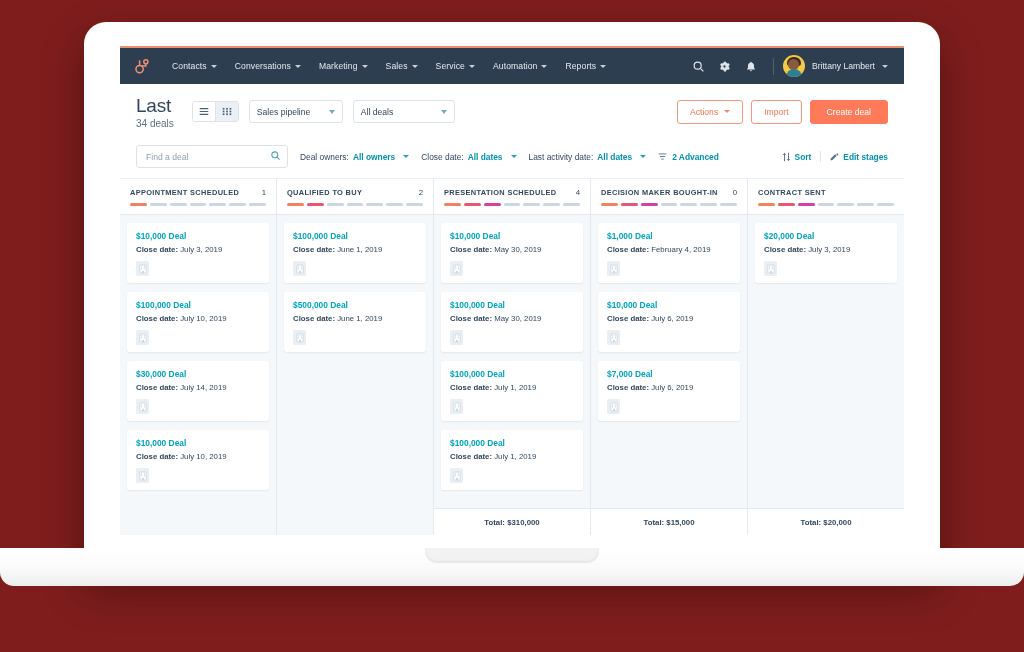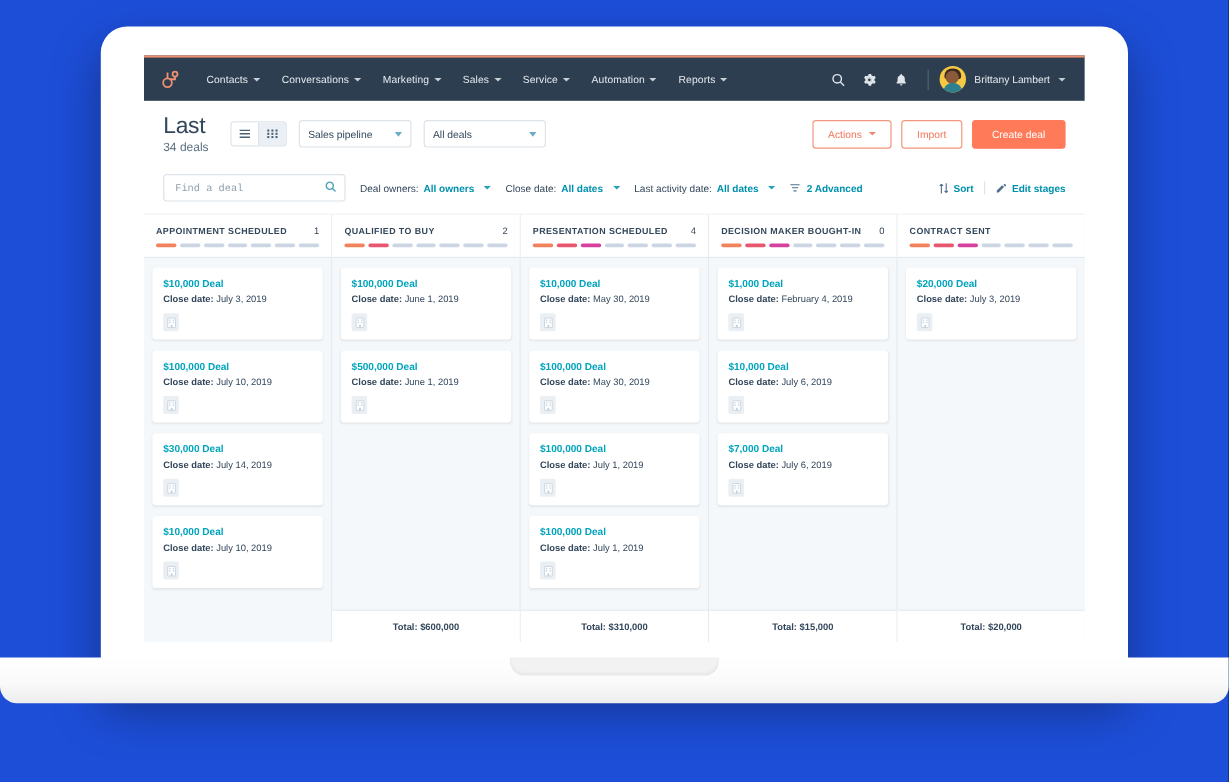--- a/index.html
+++ b/index.html
@@ -13,21 +13,21 @@
     overflow: hidden;
     font-family: "Liberation Sans", sans-serif;
     -webkit-font-smoothing: antialiased;
   }
 
   
   #scene {
     position: relative;
     width: 1024px;
     height: 652px;
-    background: #1d4ed8;
+    background: #7f1d1d;
   }
   .laptop-body {
     position: absolute;
     left: 84px;
     top: 22px;
     width: 856px;
     height: 550px;
     background: #ffffff;
     border-radius: 22px 22px 10px 10px;
     box-shadow: 0 18px 40px rgba(0,0,0,0.35);
@@ -209,21 +209,21 @@
     padding: 6px 16px 10px 16px; gap: 12px;
     border-bottom: 1px solid #eaf0f6;
   }
   .search-box {
     position: relative; width: 136px; height: 21px;
     border: 1px solid #dde3e9; border-radius: 3px; background: #fff;
     display: flex; align-items: center; padding: 0 7px;
   }
   .search-box input {
     border: none; outline: none; font-size: 8.6px; color: #33475b;
-    width: 100%; font-family: Liberation Mono, monospace;
+    width: 100%; font-family: Liberation Sans, sans-serif;
     background: transparent;
   }
   .search-box input::placeholder { color: #8f9fae; }
   .search-ico { position: absolute; right: 6px; top: 4px; color: #4d9fb8; }
 
   .filter-group {
     display: flex; align-items: center; gap: 4px;
     font-size: 8.4px; color: #33475b; white-space: nowrap;
   }
   .filter-val {
@@ -617,21 +617,20 @@
                   <rect x="1" y="1" width="8" height="10" rx="0.6" fill="#ffffff" stroke="#c6d2de" stroke-width="0.9"></rect>
                   <rect x="2.4" y="2.6" width="1.5" height="1.3"></rect>
                   <rect x="6.1" y="2.6" width="1.5" height="1.3"></rect>
                   <rect x="2.4" y="5" width="1.5" height="1.3"></rect>
                   <rect x="6.1" y="5" width="1.5" height="1.3"></rect>
                   <rect x="4" y="8.2" width="2" height="2.8"></rect>
                 </svg>
               </div>
             </div>
           </div>
-          <div class="col-total">Total: $600,000</div>
         </div>
         <div class="column">
           <div class="col-head">
             <div class="col-head-row">
               <div class="col-name">PRESENTATION SCHEDULED</div>
               <div class="col-count">4</div>
             </div>
             <div class="seg-bar">
               <div class="seg" style="background: rgb(242, 130, 93);"></div>
               <div class="seg" style="background: rgb(232, 87, 111);"></div>

